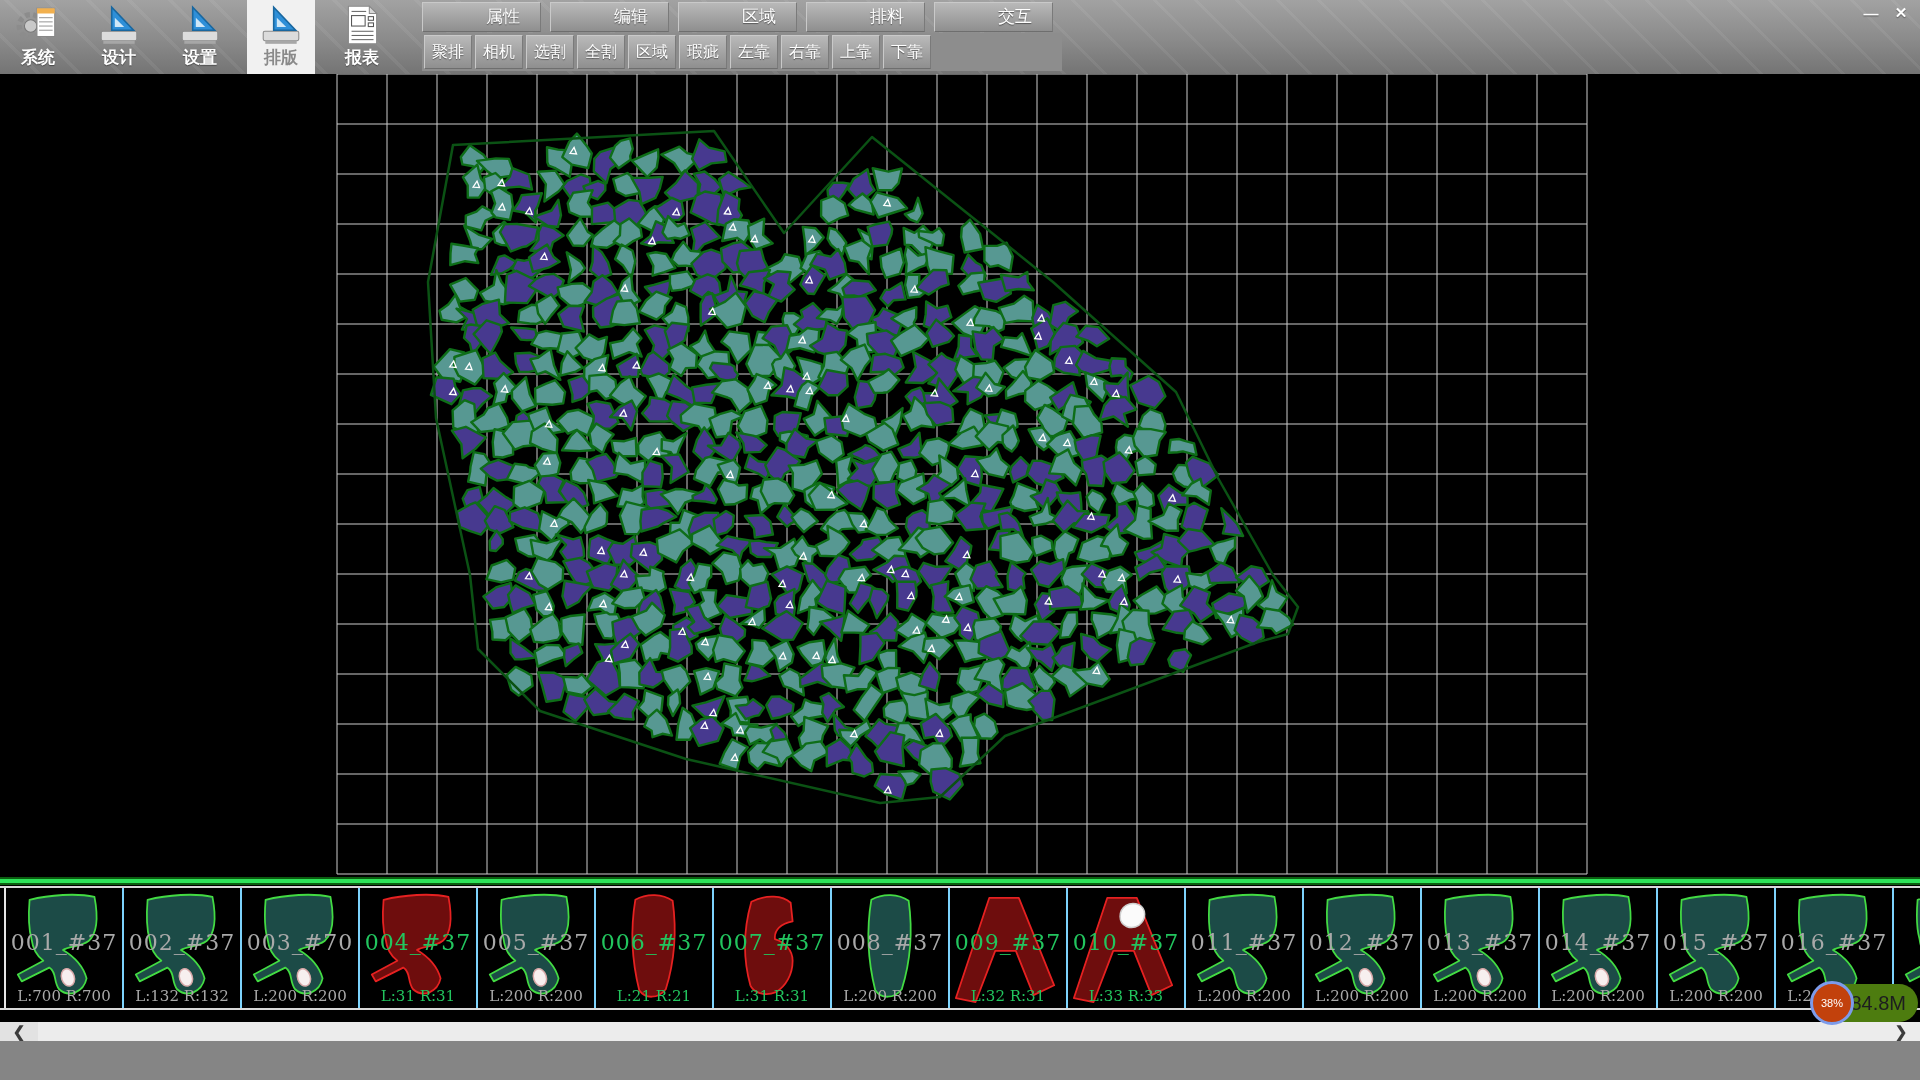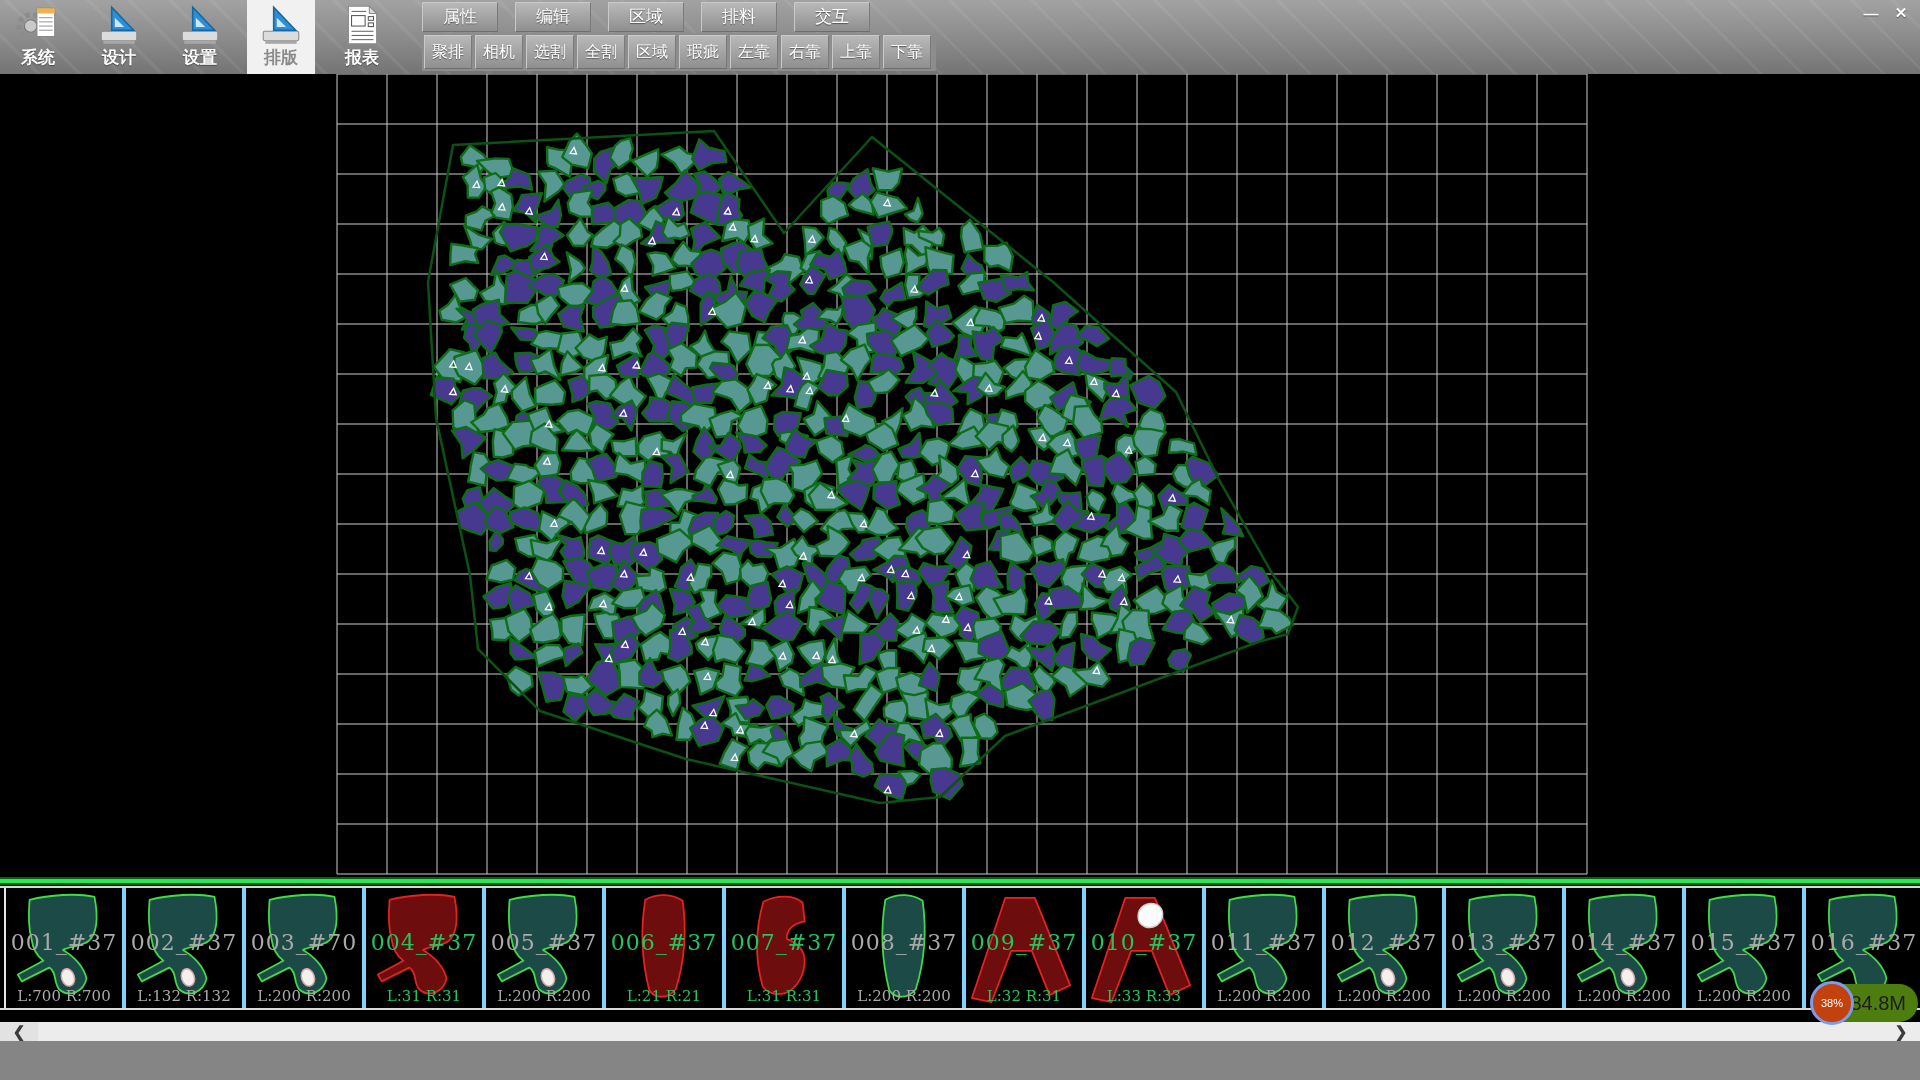--- a/index.html
+++ b/index.html
@@ -17,38 +17,38 @@
   .app.selected{background:#f1f1f1;}
   .app svg{width:46px;height:46px;margin-top:2px;}
   .applabel{font-size:17px;color:#fff;text-shadow:0 1px 1px #4a4a4a;line-height:20px;}
   .app.selected .applabel{color:#8a8a8a;text-shadow:none;}
   .menubar{position:absolute;left:422px;top:0;z-index:3;}
   .menus{display:flex;height:33px;align-items:center;}
   .btn{background:linear-gradient(#b9b9b9,#8f8f8f);border:1px solid #c9c9c9;
     border-bottom-color:#6e6e6e;border-right-color:#7a7a7a;color:#fff;
     text-shadow:0 1px 1px #555;display:flex;align-items:center;justify-content:center;
     font-size:17px;cursor:default;}
-  .menu-btn{width:74px;height:28px;margin-right:17px;}
+  .menu-btn{width:74px;height:28px;margin-right:9px;padding-left:43px;}
   .tools{display:flex;height:38px;align-items:center;background:#8d8d8d;padding:0 2px;}
   .tool-btn{width:46px;height:32px;margin-right:3px;font-size:16px;font-family:Liberation Mono, monospace;}
   .winctl{position:absolute;right:6px;top:3px;display:flex;z-index:3;}
   .winbtn{width:26px;height:20px;margin-left:4px;color:#fff;font-size:15px;font-weight:bold;
     display:flex;align-items:center;justify-content:center;text-shadow:0 1px 1px #555;cursor:default;}
 
   
   .canvas-area{position:absolute;left:0;top:74px;width:1920px;height:803px;background:#000;}
   .canvas-area svg{position:absolute;left:0;top:0;}
 
   
   .green-sep{position:absolute;left:0;top:877px;width:1920px;height:9px;
     background:linear-gradient(#0b5e10 0 2px,#2ee45a 2px 6px,#0b5e10 6px 8px,#000 8px 9px);}
   .thumbstrip{position:absolute;left:0;top:886px;width:1920px;height:124px;background:#000;
     border-top:2px solid #d9d9d9;border-bottom:2px solid #d9d9d9;box-sizing:border-box;
     display:flex;padding-left:4px;overflow:hidden;}
-  .thumb{position:relative;width:116px;height:120px;border-right:4px solid #7dd3fc;
+  .thumb{position:relative;width:116px;height:120px;border-right:2px solid #7dd3fc;
     flex:0 0 auto;cursor:default;}
   .thumb:first-child{border-left:2px solid #e6e6e6;}
   .thumb svg{position:absolute;inset:0;}
   .tlabel{position:absolute;left:0;right:0;top:42px;text-align:center;
     font-family:"DejaVu Serif",serif;font-size:22px;letter-spacing:1px;}
   .tlr{position:absolute;left:0;right:0;bottom:3px;text-align:center;
     font-family:"DejaVu Serif",serif;font-size:15px;}
   .t-gray{color:#a9a9a9;}
   .t-green{color:#22c55e;}
 

